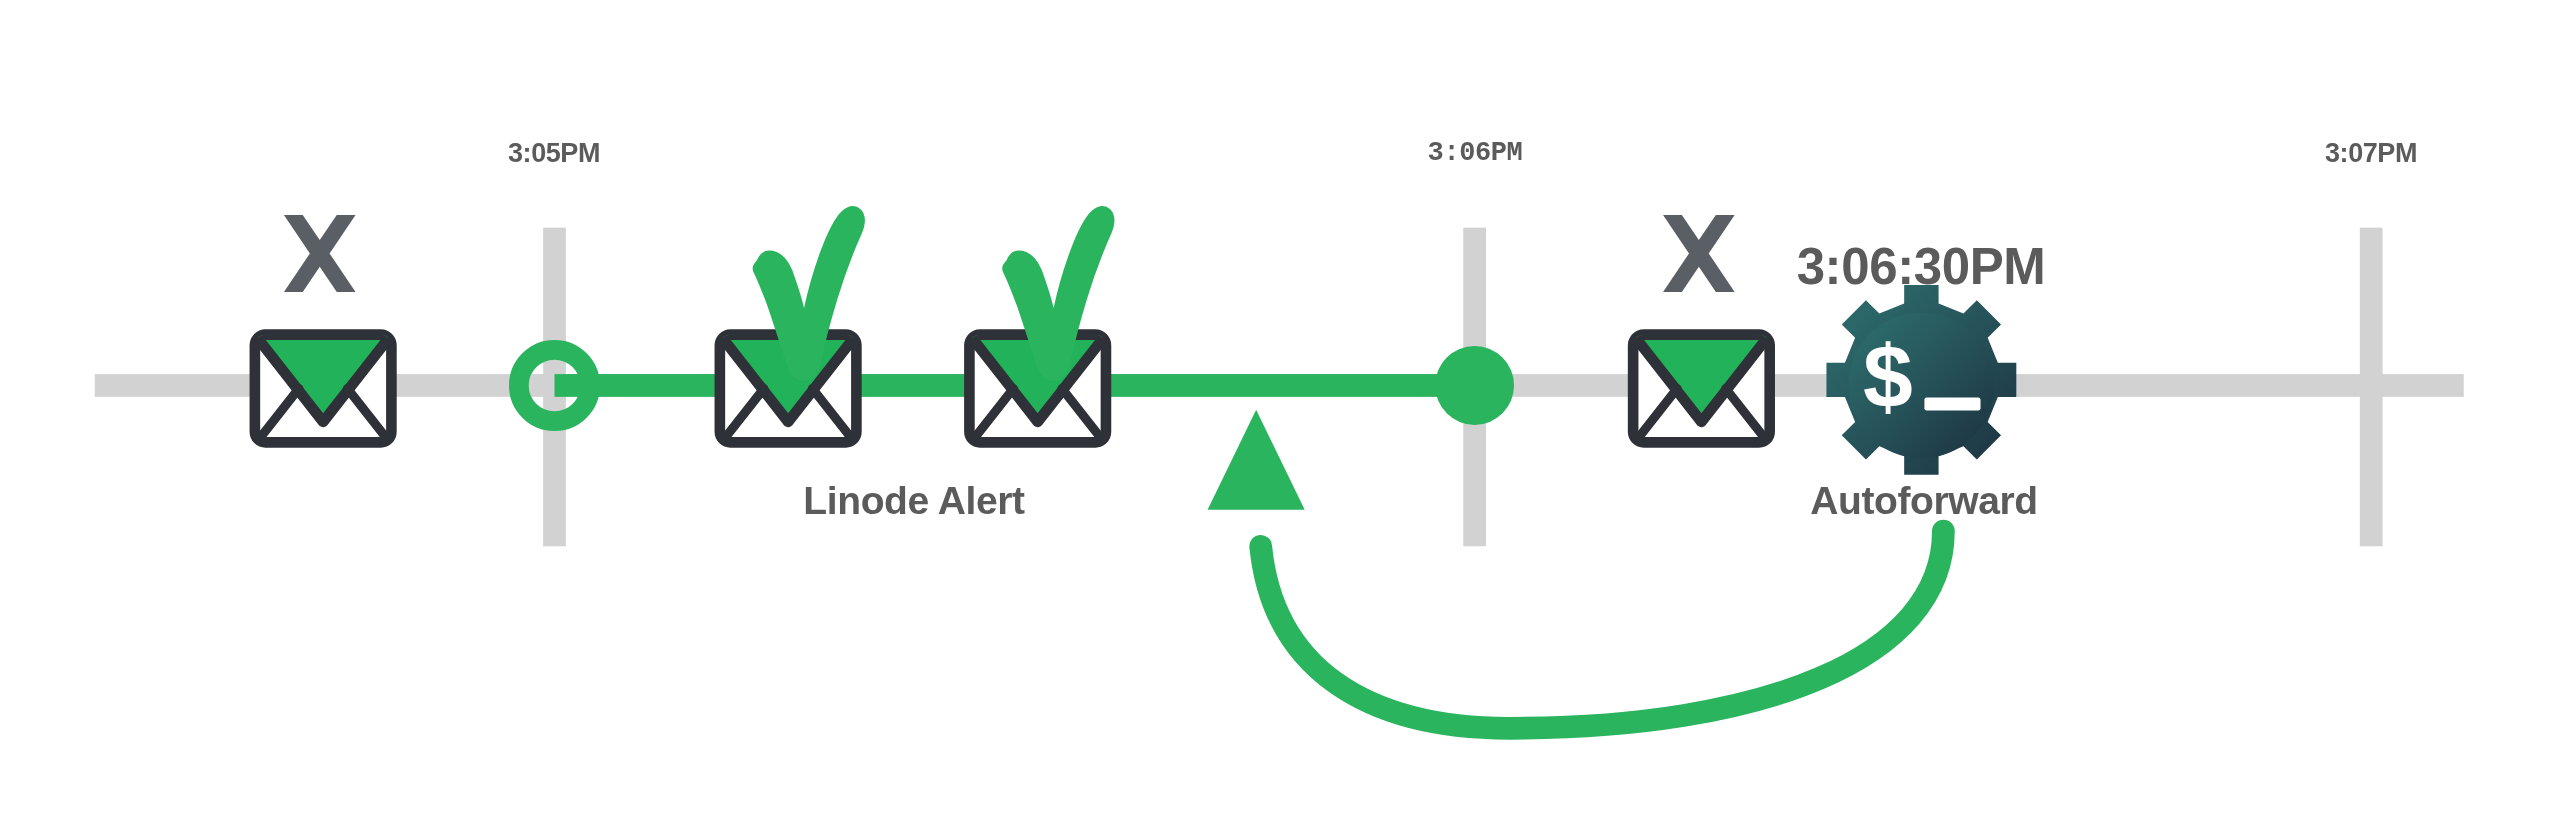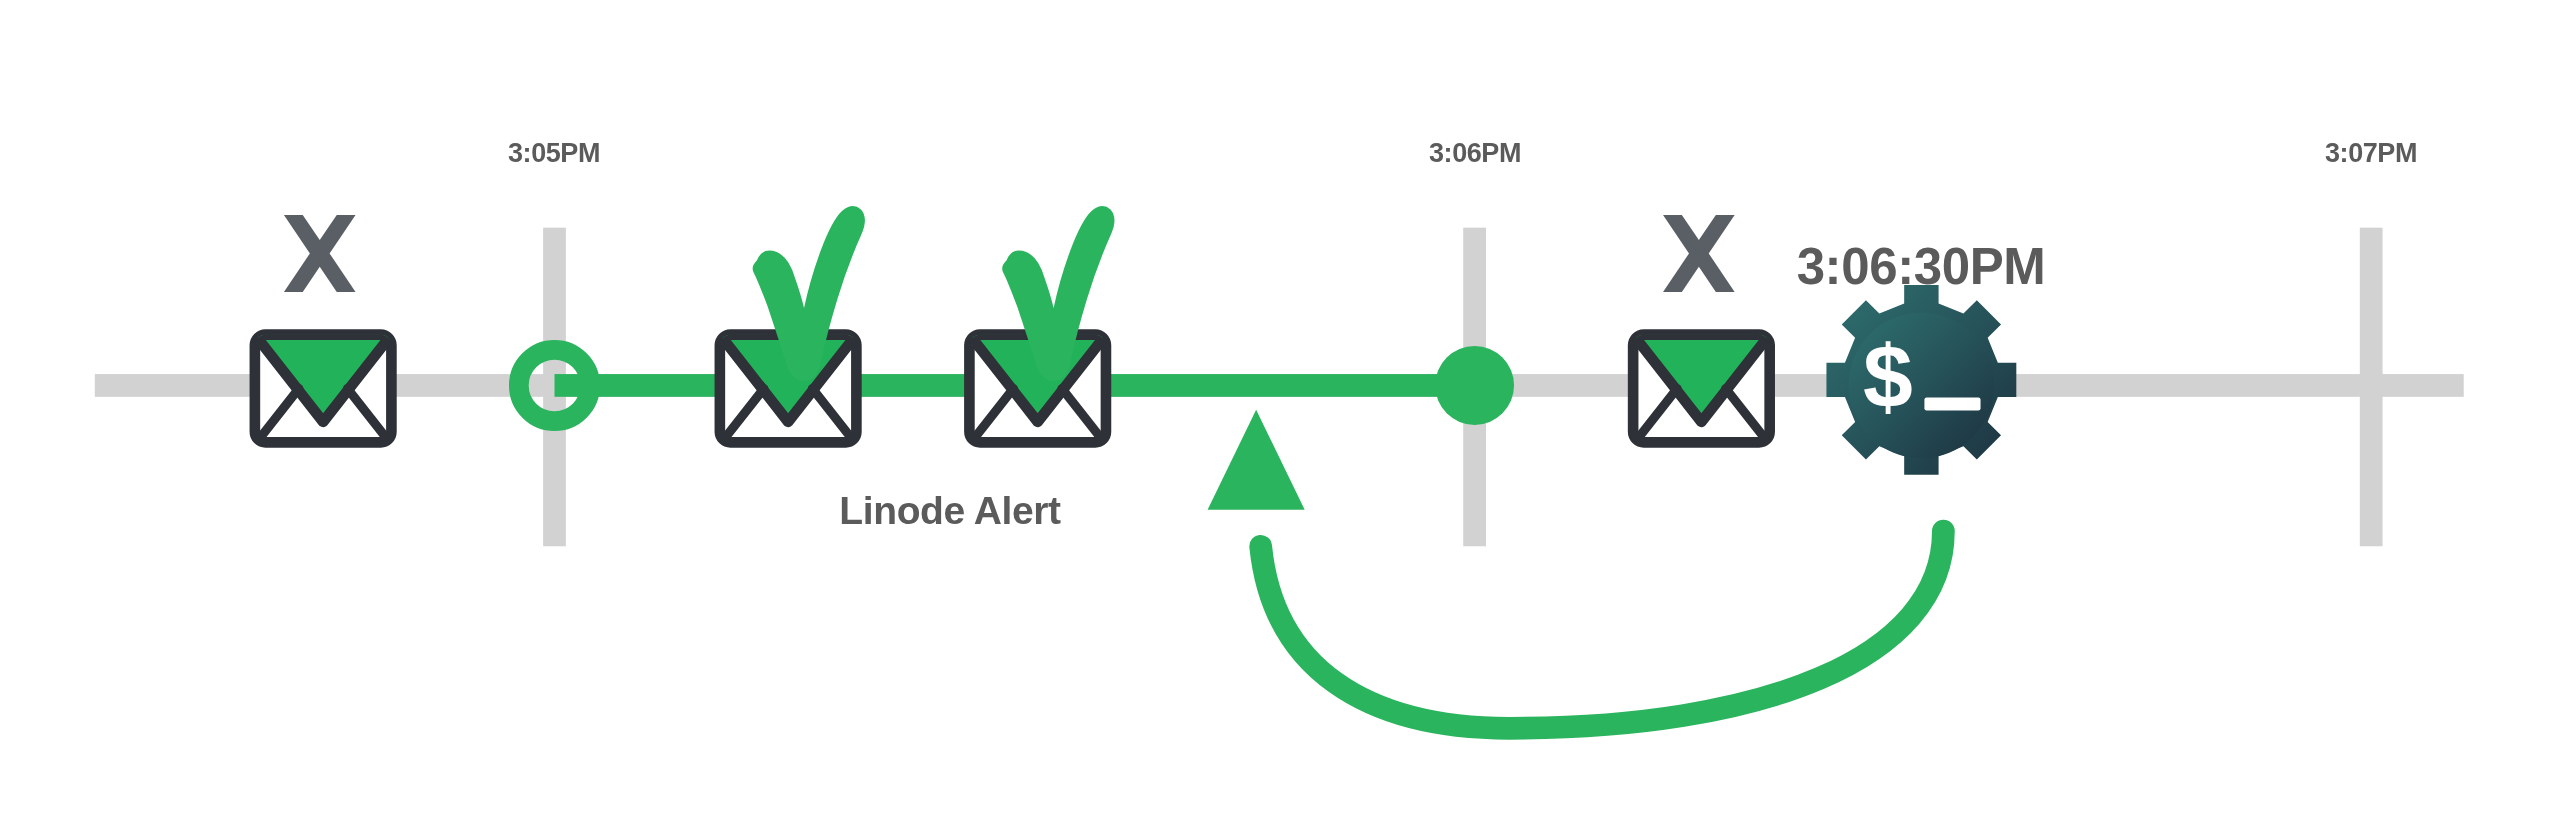--- a/index.html
+++ b/index.html
@@ -172,27 +172,28 @@
     <g>
       <path d="M 2562 700
                C 2562 870, 2320 960, 1990 960
                C 1800 960, 1678 880, 1662 720" fill="none" stroke="#2bb45e" stroke-width="30" stroke-linecap="round"></path>
       <path d="M 1656 540 L 1720 672 L 1592 672 Z" fill="#2bb45e"></path>
     </g>
   </svg>
 
   <div class="tick-label" style="left:554px; top:138px; transform:translateX(-50%);">3:05PM</div>
 
-  <div class="tick-label" style="left:1475px; top:138px; transform:translateX(-50%);">3:06PM</div>
+  <div class="tick-label" style="left:1475px; top:138px; transform:translateX(-50%);font-family:Liberation Mono, monospace;">3:06PM</div>
 
   <div class="tick-label" style="left:2371px; top:138px; transform:translateX(-50%);">3:07PM</div>
 
   <div class="event-time" style="left:1921px; top:237px; transform:translateX(-50%);">3:06:30PM</div>
 
-  <div class="node-label" style="left:914px; top:488px; transform:translateX(-50%);margin-left:36px;">
+  <div class="node-label" style="left:914px; top:478px; transform:translateX(-50%);">
     <div>Linode Alert</div>
   </div>
 
   <div class="node-label" style="left:1924px; top:478px; transform:translateX(-50%);">
+    <div>Autoforward</div>
   </div>
 
 </div>
 
 
 </body></html>

